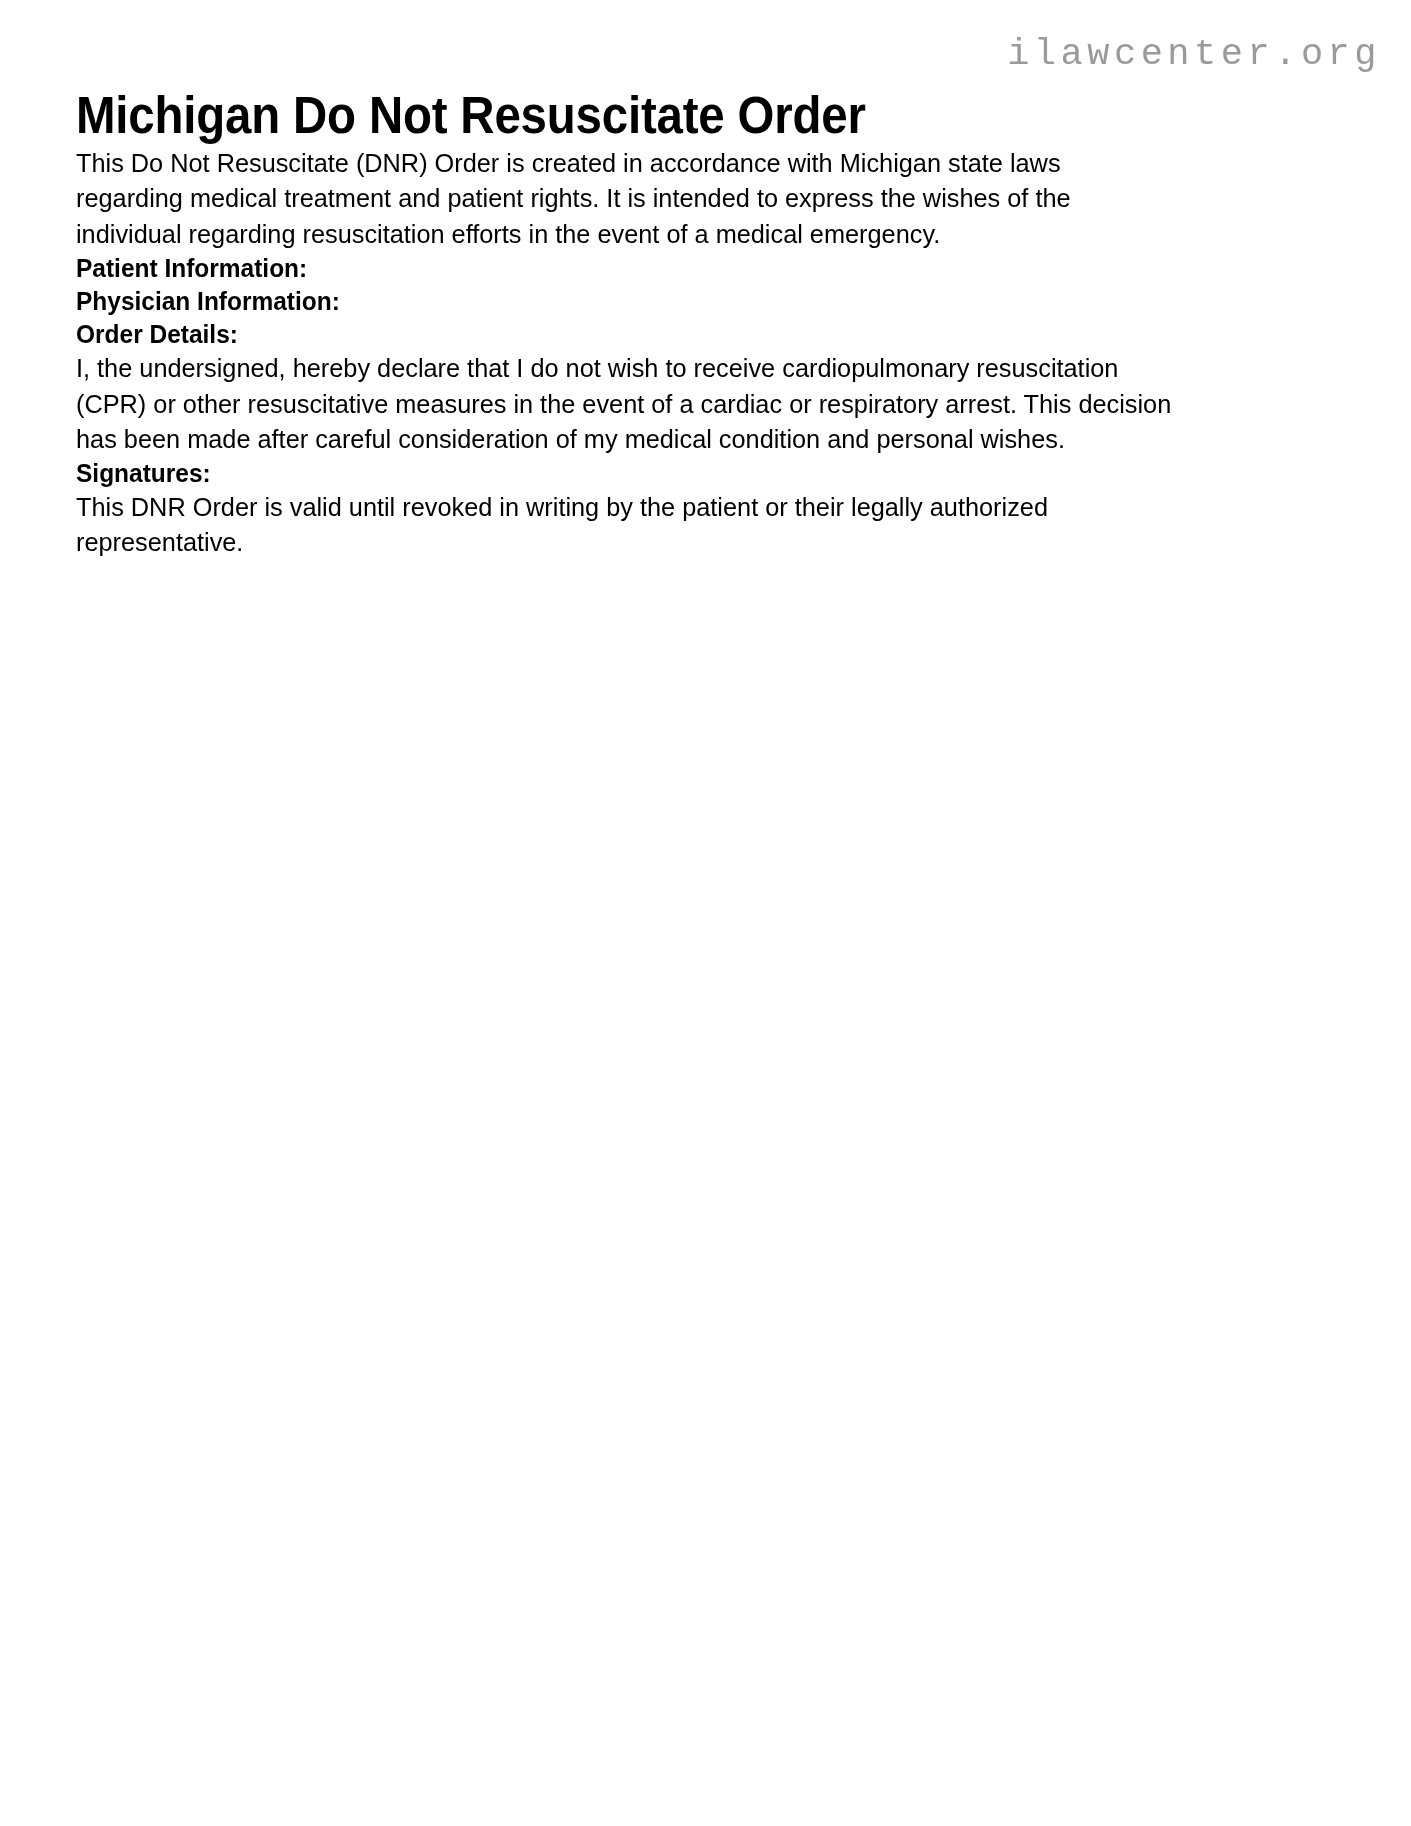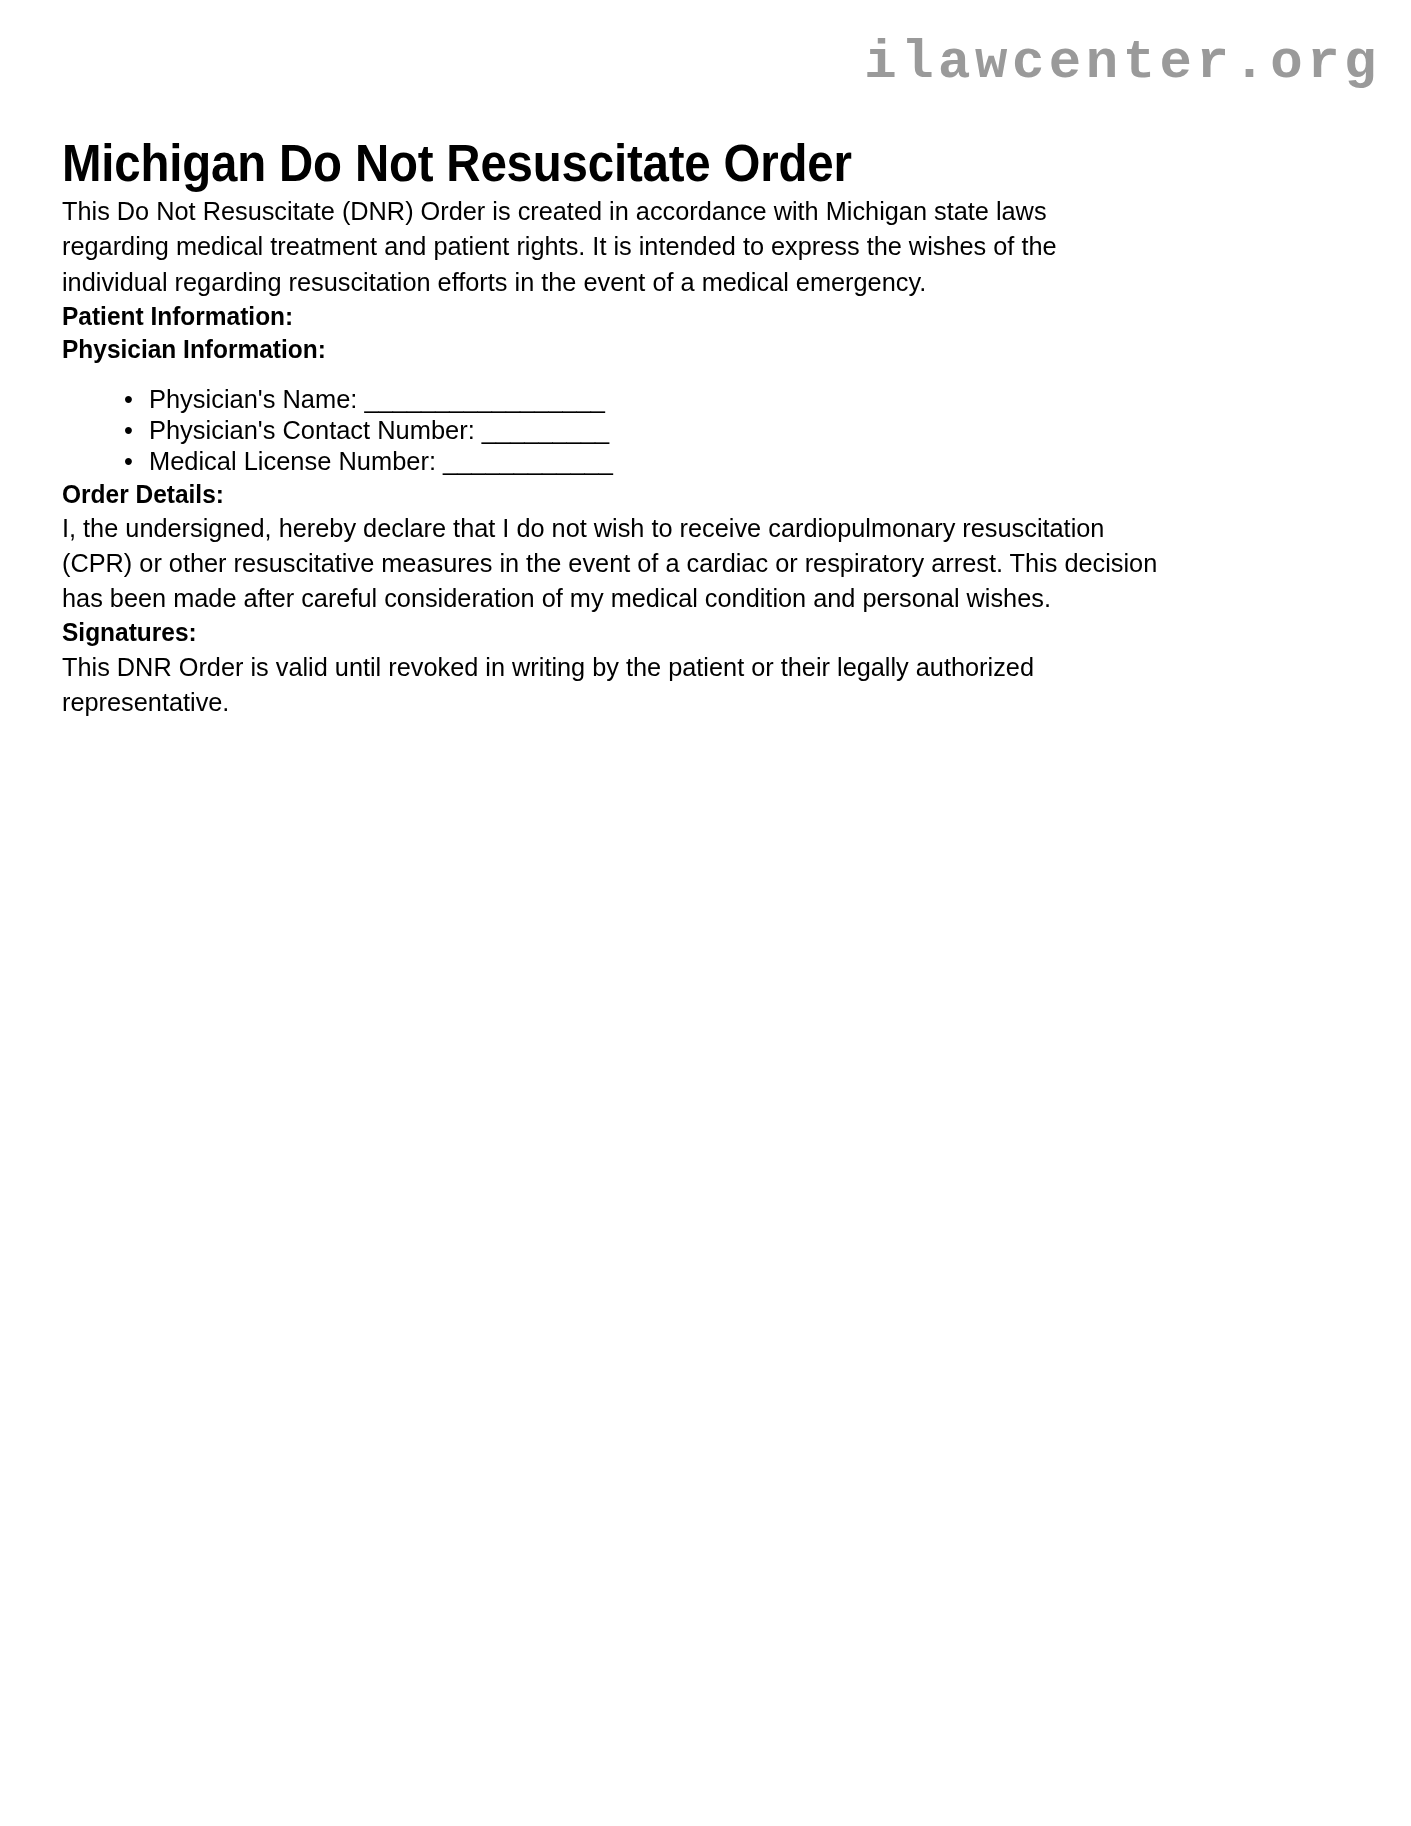--- a/index.html
+++ b/index.html
@@ -20,33 +20,32 @@
     width: 1411px;
     height: 1826px;
     box-sizing: border-box;
     padding: 0;
   }
   .watermark {
     position: absolute;
     top: 36px;
     right: 30px;
     font-family: "Liberation Mono", "DejaVu Sans Mono", monospace;
-    font-size: 54px;
+    font-size: 37px;
     letter-spacing: 4.5px;
     color: #9a9a9a;
     white-space: nowrap;
     line-height: 1;
-    font-weight: 700;
+    font-weight: 400;
   }
   .content {
     position: absolute;
-    left: 62px;
+    left: 76px;
     top: 86px;
     width: 1245px;
-    margin-top: 48px;
   }
   h1.doc-title {
     font-size: 51px;
     font-weight: bold;
     margin: 0 0 0 0;
     padding: 0;
     line-height: 1.18;
     letter-spacing: -0.2px;
     transform: scaleX(0.93);
     transform-origin: left center;
@@ -109,25 +108,20 @@
 
     <h1 class="doc-title">Michigan Do Not Resuscitate Order</h1>
 
     <p class="para para-intro">This Do Not Resuscitate (DNR) Order is created in accordance with Michigan state laws regarding medical treatment and patient rights. It is intended to express the wishes of the individual regarding resuscitation efforts in the event of a medical emergency.</p>
 
     <h2 class="section-head gap-head">Patient Information:</h2>
 
 
     <h2 class="section-head gap-head">Physician Information:</h2>
 
-    <ul class="field-list">
-      <li>Physician's Name: _________________</li>
-      <li>Physician's Contact Number: _________</li>
-      <li>Medical License Number: ____________</li>
-    </ul>
 
     <h2 class="section-head gap-head">Order Details:</h2>
 
     <p class="para para-order">I, the undersigned, hereby declare that I do not wish to receive cardiopulmonary resuscitation (CPR) or other resuscitative measures in the event of a cardiac or respiratory arrest. This decision has been made after careful consideration of my medical condition and personal wishes.</p>
 
     <h2 class="section-head gap-head">Signatures:</h2>
 
 
     <p class="para para-valid">This DNR Order is valid until revoked in writing by the patient or their legally authorized representative.</p>
 

